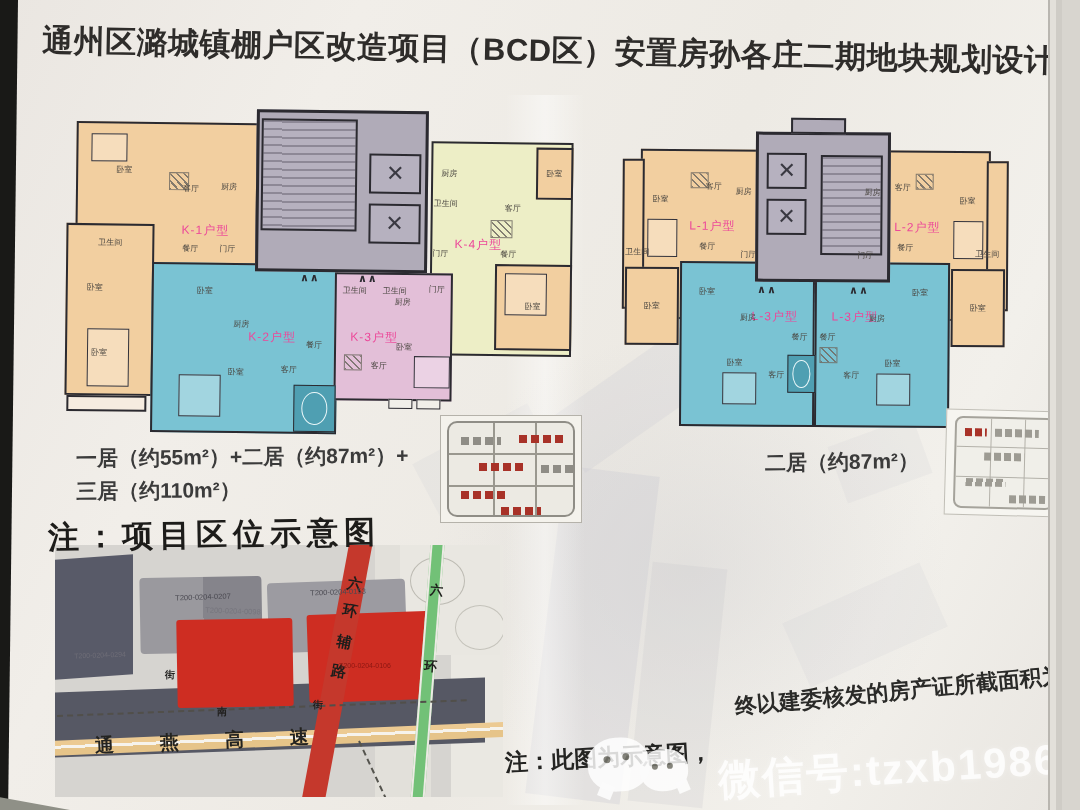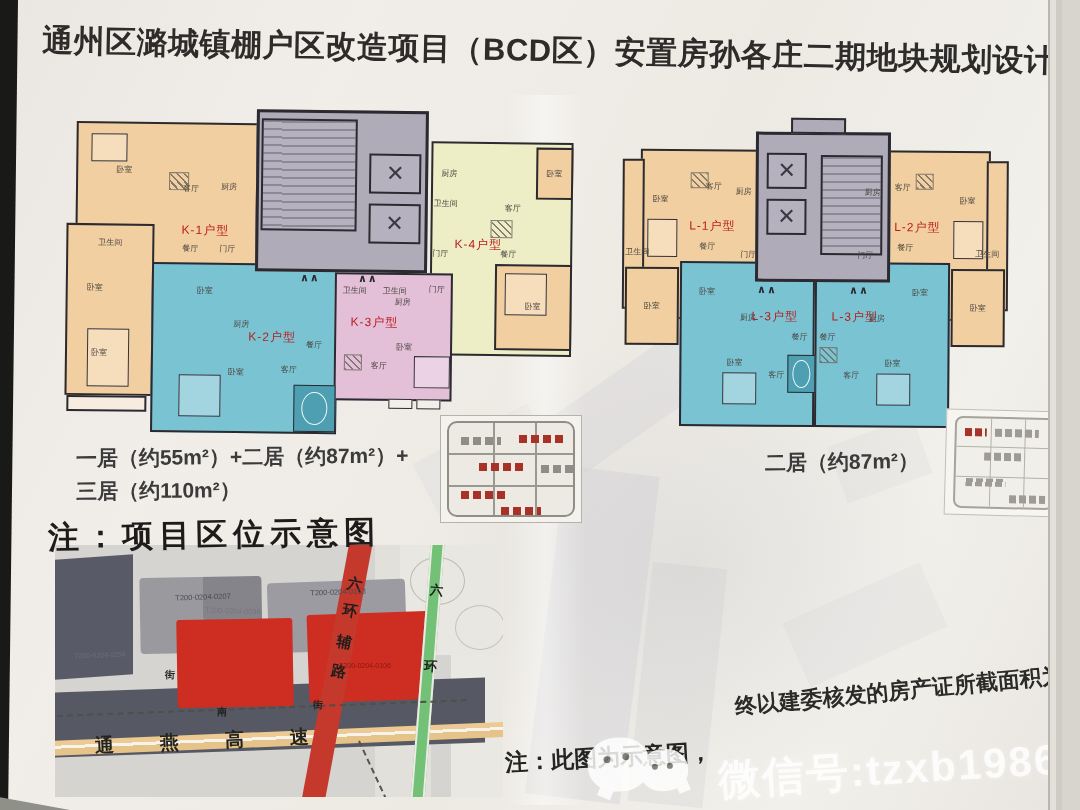--- a/index.html
+++ b/index.html
@@ -1,21 +1,21 @@
 <!DOCTYPE html>
 <html><head>
 <meta charset="utf-8">
 <style>
   html,body{margin:0;padding:0;width:1080px;height:810px;overflow:hidden;
     font-family:"Liberation Sans","DejaVu Sans",sans-serif;}
   body{position:relative;
     background:linear-gradient(115deg,#eae6e1 0%,#f1eee9 25%,#edeae4 55%,#f2f0eb 80%,#e8e5e0 100%);}
   .abs{position:absolute;box-sizing:border-box}
   .room{position:absolute;font-size:8px;color:#4a4640;white-space:nowrap;transform:translate(-50%,-50%);z-index:6}
-  .ulabel{position:absolute;font-size:12px;color:#b91c1c;white-space:nowrap;transform:translate(-50%,-50%);z-index:6;letter-spacing:1px}
+  .ulabel{position:absolute;font-size:12px;color:#ec4899;white-space:nowrap;transform:translate(-50%,-50%);z-index:6;letter-spacing:1px}
   .unit{position:absolute;box-sizing:border-box;border:2.5px solid #2b2a30}
   .core{position:absolute;box-sizing:border-box;border:3px solid #2b2a30;background:#b0abb8}
   .stairs{position:absolute;box-sizing:border-box;border:2px solid #2b2a30;background:repeating-linear-gradient(to bottom,#8d8896 0 2px,#b6b1bf 2px 8px)}
   .elev{position:absolute;box-sizing:border-box;border:2px solid #2b2a30;background:#b6b1bf;display:flex;align-items:center;justify-content:center;font-size:22px;color:#3a3942}
   .hatch{position:absolute;background:repeating-linear-gradient(45deg,#716c64 0 1.5px,transparent 1.5px 5px);border:1px solid #6f6a62;opacity:.85;z-index:5}
   .bed{position:absolute;border:1.5px solid #33323a;background:rgba(255,255,255,.3);z-index:4}
   .sofa{position:absolute;border:1.5px solid #2b2a30;background:#4f9fb2;display:flex;align-items:center;justify-content:center;z-index:4}
   .rug{width:60%;height:70%;border:1.5px solid #e8f6f8;border-radius:50%}
   .doormark{position:absolute;font-size:11px;color:#2b2a30;letter-spacing:1px;font-weight:bold;transform:translate(-50%,-50%);z-index:6}
   .ghost{position:absolute;z-index:0}
@@ -75,21 +75,21 @@
   <div class="sofa" style="left:235px;top:279px;width:40px;height:45px">
       <div class="rug"></div>
     </div>
   <div class="hatch" style="left:285px;top:248px;width:16px;height:14px"></div>
   <div class="bed" style="left:355px;top:249px;width:34px;height:30px"></div>
   <div class="hatch" style="left:430px;top:112px;width:20px;height:16px"></div>
   <div class="bed" style="left:445px;top:165px;width:40px;height:40px"></div>
 
   <span class="ulabel" style="left:145px;top:126px">K-1户型</span>
   <span class="ulabel" style="left:213px;top:232px">K-2户型</span>
-  <span class="ulabel" style="left:315px;top:216px">K-3户型</span>
+  <span class="ulabel" style="left:315px;top:231px">K-3户型</span>
   <span class="ulabel" style="left:418px;top:137px">K-4户型</span>
 
   <span class="room" style="left:63px;top:66px">卧室</span>
   <span class="room" style="left:130px;top:84px">客厅</span>
   <span class="room" style="left:168px;top:82px">厨房</span>
   <span class="room" style="left:130px;top:144px">餐厅</span>
   <span class="room" style="left:167px;top:144px">门厅</span>
   <span class="room" style="left:50px;top:139px">卫生间</span>
   <span class="room" style="left:35px;top:184px">卧室</span>
   <span class="room" style="left:40px;top:249px">卧室</span>

